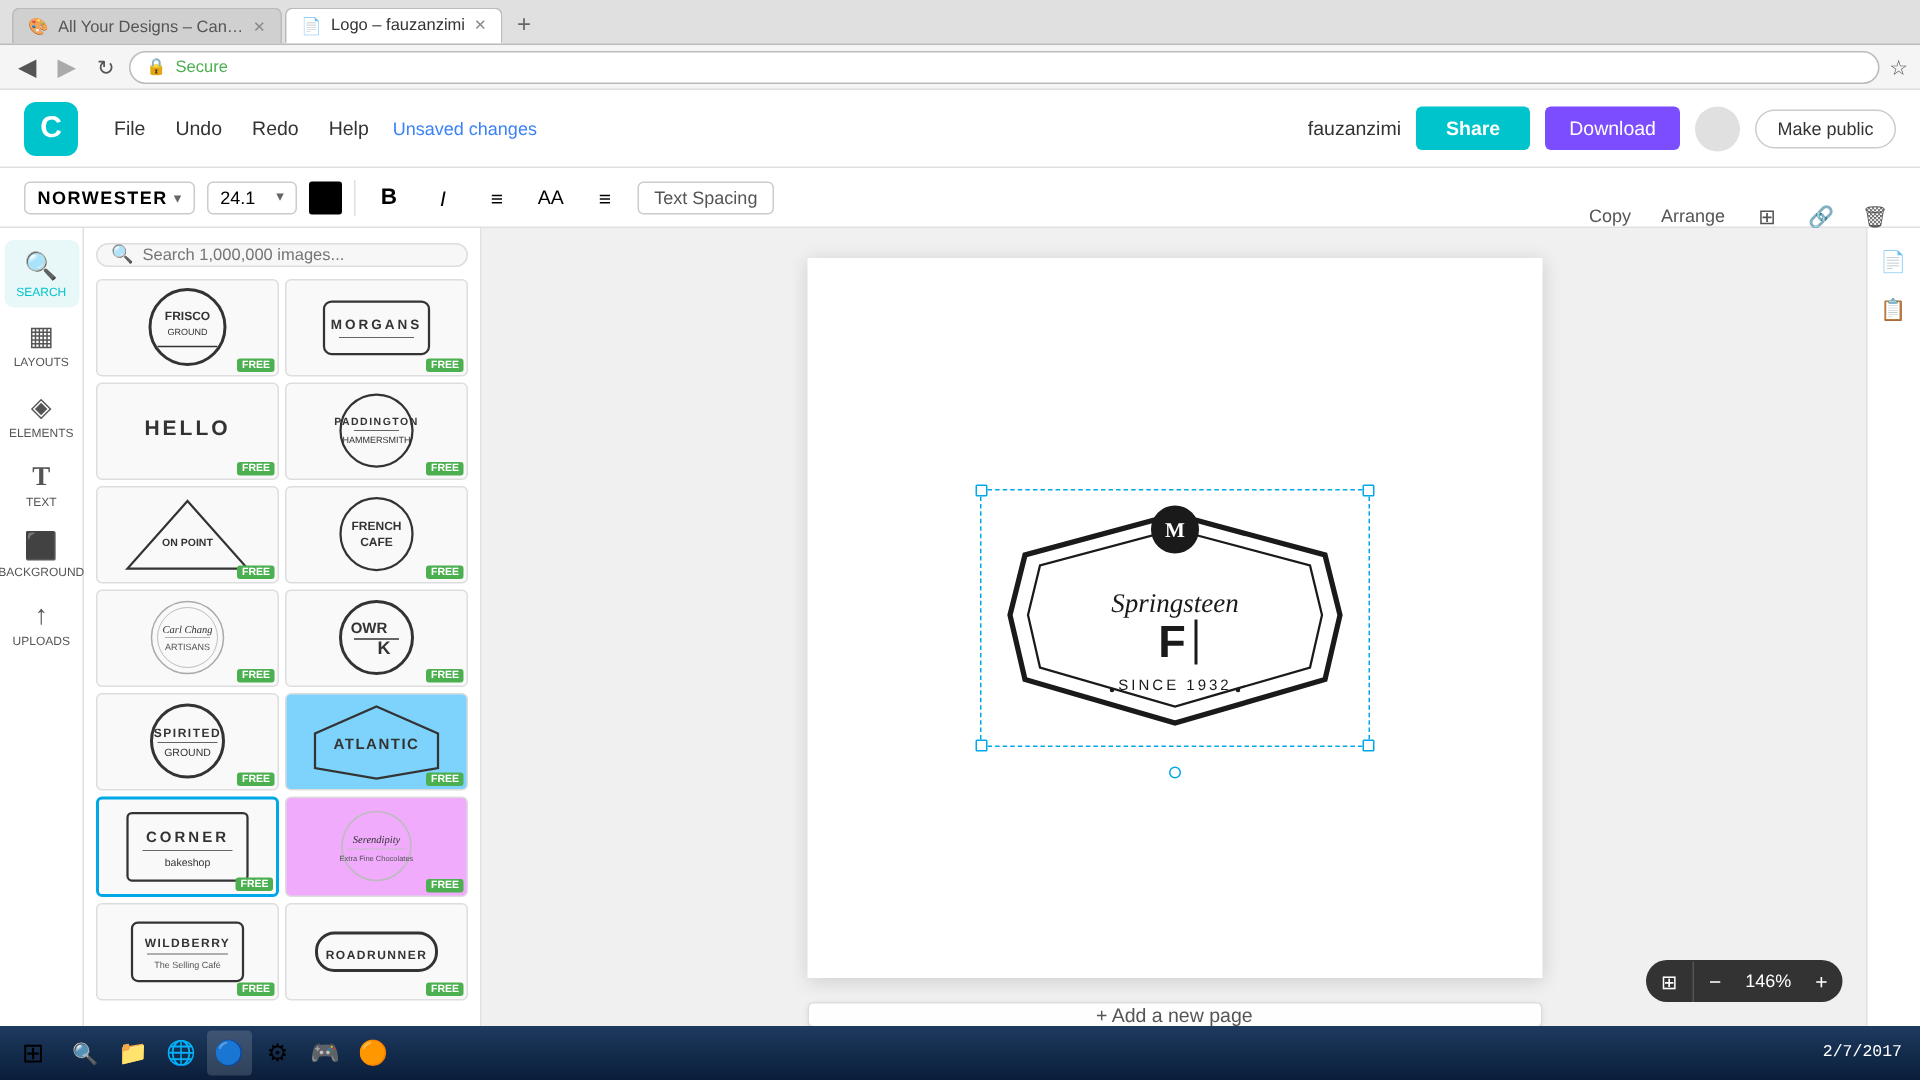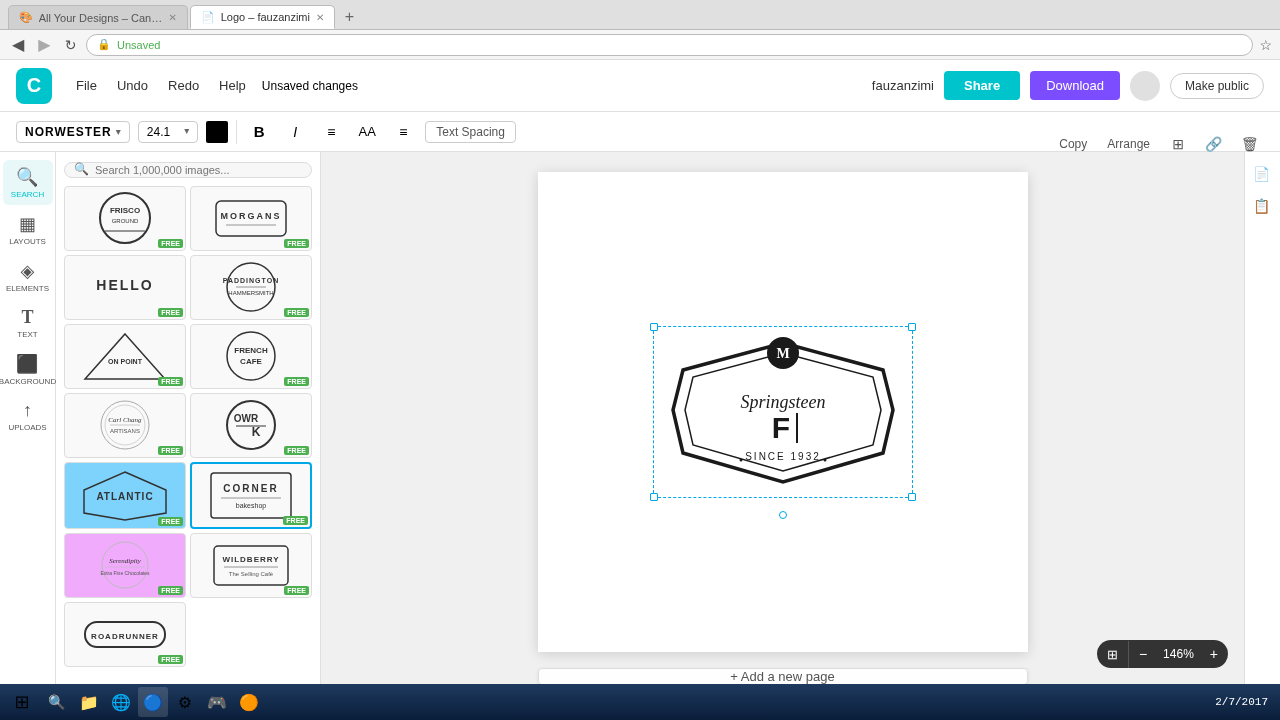--- a/index.html
+++ b/index.html
@@ -23,35 +23,35 @@
     </div>
     <div style="width:24px; height:24px; display:flex; align-items:center; justify-content:center; font-size:16px; color:#666; cursor:pointer; border-radius:3px;">+</div>
   </div>
 
   <div style="background:#f5f5f5; height:30px; display:flex; align-items:center; gap:6px; padding:0 8px; border-bottom:1px solid #ddd;">
     <button style="background:none; border:none; font-size:16px; color:#555; cursor:pointer; padding:0 4px;">◀</button>
     <button style="background:none; border:none; font-size:16px; color:#aaa; cursor:pointer; padding:0 4px;">▶</button>
     <button style="background:none; border:none; font-size:14px; color:#555; cursor:pointer; padding:0 4px;">↻</button>
     <div style="flex:1; height:22px; background:#fff; border:1px solid #bbb; border-radius:11px; display:flex; align-items:center; padding:0 10px; gap:6px; font-size:11px; color:#333;">
       <span style="color:#4caf50; font-size:11px;">🔒</span>
-      <span style="color:#4caf50; font-size:11px;">Unsaved</span>
+      <span style="color:#4caf50; font-size:11px;">Secure</span>
     </div>
     <button style="background:none; border:none; font-size:14px; color:#555; cursor:pointer;">☆</button>
   </div>
 
   <div style="background:#ffffff; height:52px; display:flex; align-items:center; padding:0 16px; border-bottom:1px solid #e0e0e0; gap:16px;">
     <div style="width:36px; height:36px; background:#00c4cc; border-radius:8px; display:flex; align-items:center; justify-content:center; font-weight:bold; color:white; font-size:20px; cursor:pointer;">
       <span>C</span>
     </div>
     <div style="display:flex; gap:4px; align-items:center;">
       <span style="font-size:13px; color:#333; cursor:pointer; padding:4px 8px; border-radius:4px;">File</span>
       <span style="font-size:13px; color:#333; cursor:pointer; padding:4px 8px; border-radius:4px;">Undo</span>
       <span style="font-size:13px; color:#333; cursor:pointer; padding:4px 8px; border-radius:4px;">Redo</span>
       <span style="font-size:13px; color:#333; cursor:pointer; padding:4px 8px; border-radius:4px;">Help</span>
-      <span style="font-size:12px; color:#000000; margin-left:4px;">Unsaved changes</span>
+      <span style="font-size:12px; color:#3b82f6; margin-left:4px;">Unsaved changes</span>
     </div>
     <div style="margin-left:auto; display:flex; align-items:center; gap:10px;">
       <span style="font-size:13px; color:#333;">fauzanzimi</span>
       <button style="background:#00c4cc; color:white; border:none; border-radius:4px; padding:7px 20px; font-size:13px; cursor:pointer; font-weight:600;">Share</button>
       <button style="background:#7c4dff; color:white; border:none; border-radius:4px; padding:7px 16px; font-size:13px; cursor:pointer;">Download</button>
       <div style="width:30px; height:30px; background:#e0e0e0; border-radius:50%;"></div>
       <button style="background:#fff; color:#333; border:1px solid #ccc; border-radius:20px; padding:5px 14px; font-size:12px; cursor:pointer;">Make public</button>
     </div>
   </div>
 
@@ -197,20 +197,29 @@
         <div style="border:1px solid #ddd; border-radius:4px; background:#f9f9f9; min-height:65px; display:flex; align-items:center; justify-content:center; position:relative; cursor:pointer; overflow:hidden; padding:4px;">
           <svg width="90" height="55" viewBox="0 0 90 55">
             <circle cx="45" cy="27" r="24" fill="none" stroke="#333" stroke-width="2"></circle>
             <text x="40" y="24" font-size="10" font-weight="bold" text-anchor="middle" fill="#333" font-family="Arial">OWR</text>
             <line x1="30" y1="28" x2="60" y2="28" stroke="#333" stroke-width="1"></line>
             <text x="50" y="38" font-size="12" font-weight="bold" text-anchor="middle" fill="#333" font-family="Arial">K</text>
           </svg>
           <div style="position:absolute; bottom:2px; right:2px; background:#4caf50; color:white; font-size:7px; padding:1px 3px; border-radius:2px; font-weight:bold;">FREE</div>
         </div>
 
+        <div style="border:1px solid #ddd; border-radius:4px; background:#f9f9f9; min-height:65px; display:flex; align-items:center; justify-content:center; position:relative; cursor:pointer; overflow:hidden; padding:4px;">
+          <svg width="90" height="55" viewBox="0 0 90 55">
+            <circle cx="45" cy="27" r="24" fill="none" stroke="#333" stroke-width="2"></circle>
+            <text x="45" y="24" font-size="8" font-weight="bold" text-anchor="middle" fill="#333" font-family="Arial" letter-spacing="1">SPIRITED</text>
+            <line x1="25" y1="28" x2="65" y2="28" stroke="#333" stroke-width="0.5"></line>
+            <text x="45" y="37" font-size="7" text-anchor="middle" fill="#333" font-family="Arial">GROUND</text>
+          </svg>
+          <div style="position:absolute; bottom:2px; right:2px; background:#4caf50; color:white; font-size:7px; padding:1px 3px; border-radius:2px; font-weight:bold;">FREE</div>
+        </div>
 
         <div style="border:1px solid #ddd; border-radius:4px; background:#7dd3fc; min-height:65px; display:flex; align-items:center; justify-content:center; position:relative; cursor:pointer; overflow:hidden; padding:4px;">
           <svg width="90" height="55" viewBox="0 0 90 55">
             <polygon points="45,4 86,22 86,45 45,52 4,45 4,22" fill="none" stroke="#333" stroke-width="1.5"></polygon>
             <text x="45" y="32" font-size="10" font-weight="bold" text-anchor="middle" fill="#333" font-family="Arial" letter-spacing="1">ATLANTIC</text>
           </svg>
           <div style="position:absolute; bottom:2px; right:2px; background:#4caf50; color:white; font-size:7px; padding:1px 3px; border-radius:2px; font-weight:bold;">FREE</div>
         </div>
 
         <div style="border:2px solid #00a8e8; border-radius:4px; background:#f9f9f9; min-height:65px; display:flex; align-items:center; justify-content:center; position:relative; cursor:pointer; overflow:hidden; padding:4px;">

